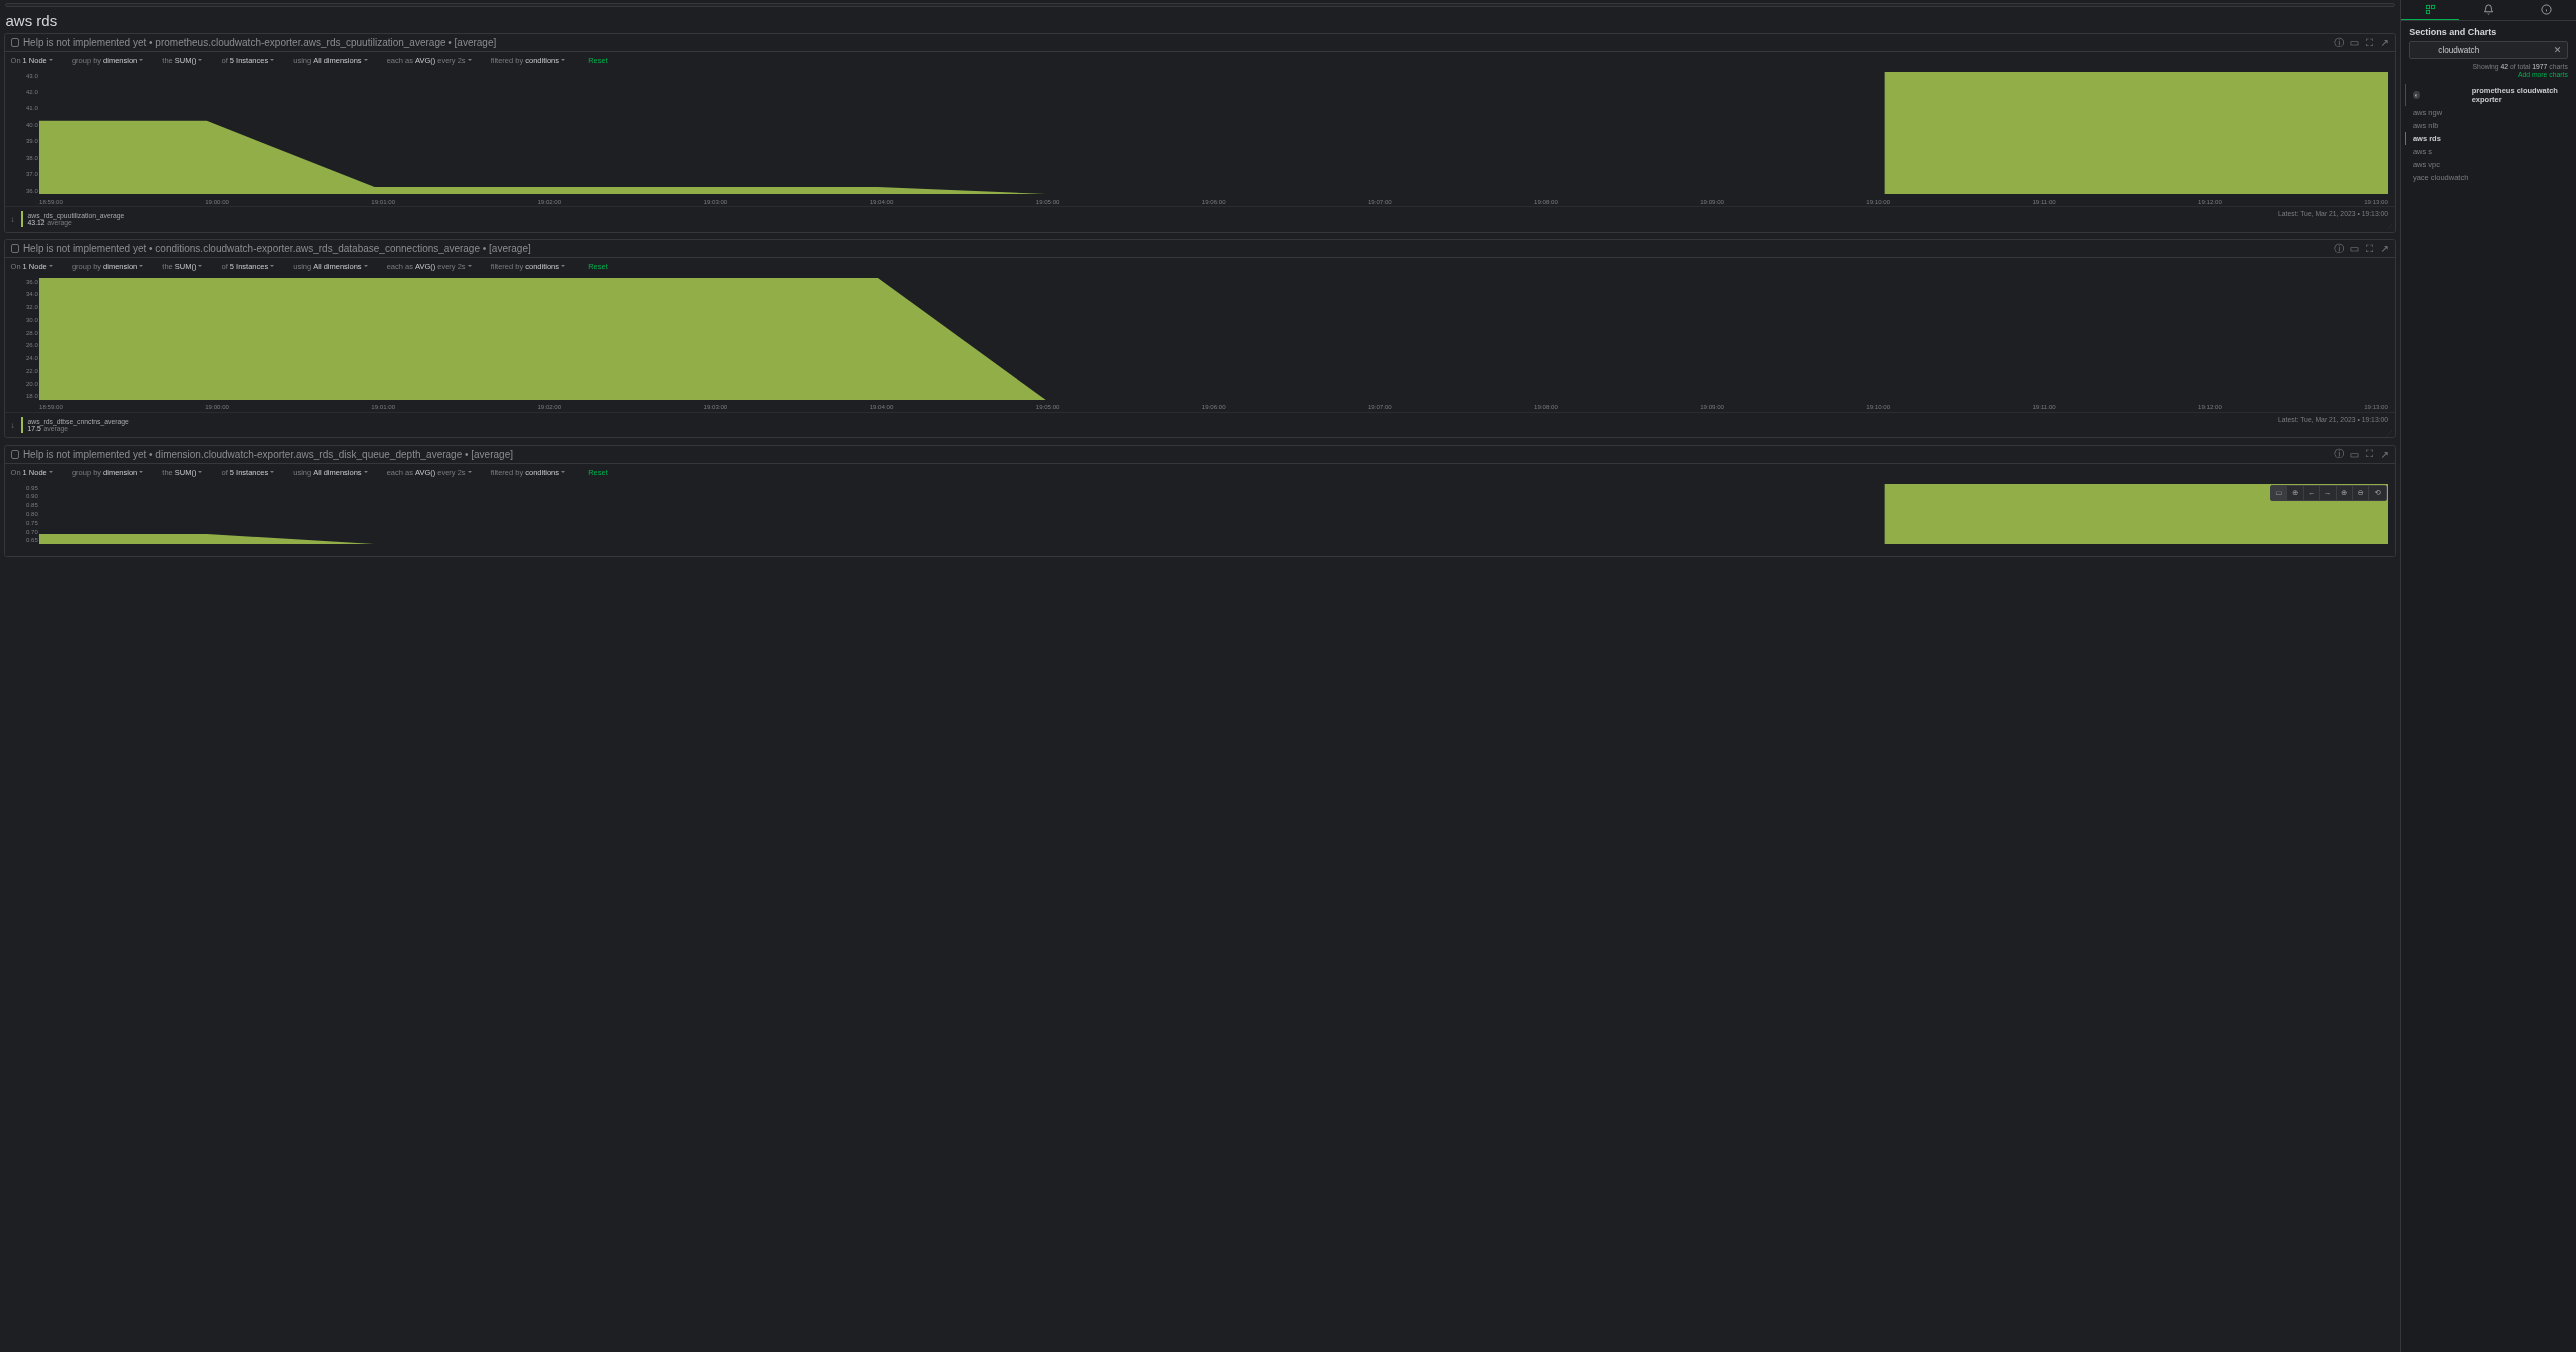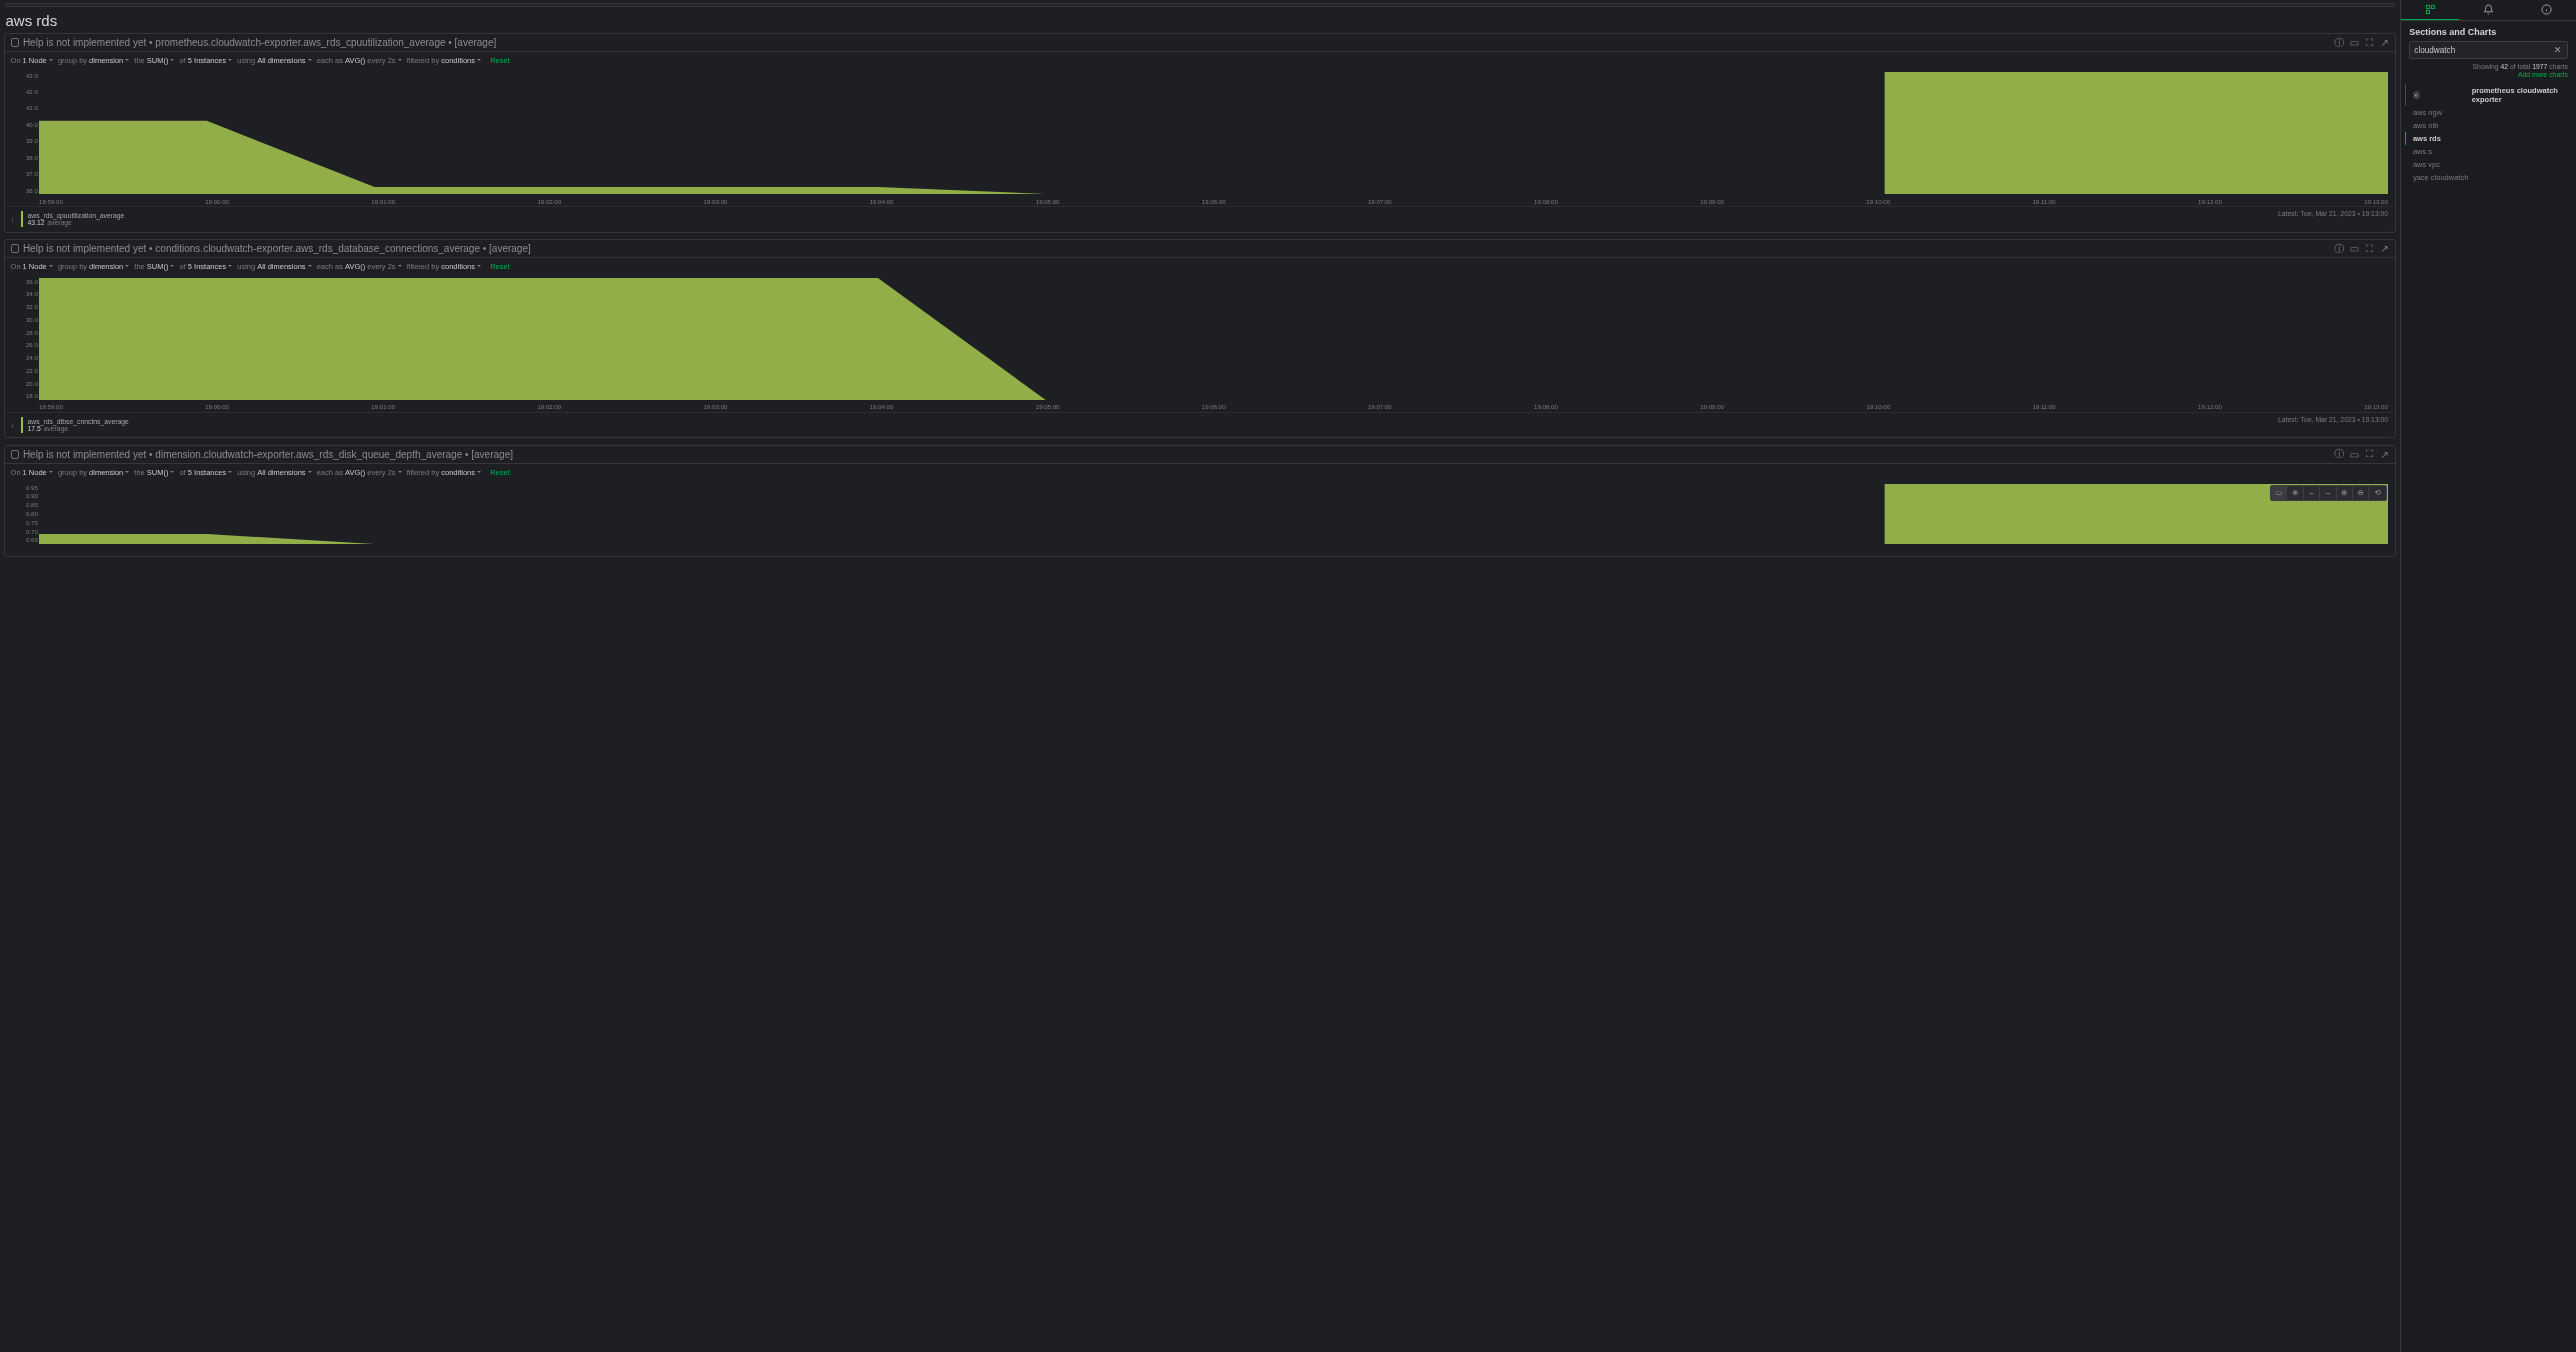--- a/index.html
+++ b/index.html
@@ -18,21 +18,21 @@
 .page-title { color: #d4d6d9; font-size: 15px; font-weight: 400; margin: 2.7px 0 4.1px 1.4px; }
 
 .chart-panel { border: 0.7px solid #35373b; border-radius: 2.7px; margin-bottom: 6.8px; background: #1e1f22; }
 .chart-header { display: flex; align-items: center; padding: 2.7px 5.5px; border-bottom: 0.7px solid #35373b; font-size: 10px; }
 .tag-icon { width: 8.2px; height: 8.2px; border: 0.7px solid #6e7074; border-radius: 2px; margin-right: 4.1px; display: inline-block; }
 .chart-header .breadcrumb { color: #8a8c90; flex: 1; }
 .chart-header .breadcrumb .pt { color: #8a8c90; }
 .chart-header .icons { display: flex; gap: 5.5px; }
 .hicon { width: 9.6px; height: 9.6px; color: #7f8184; cursor: pointer; display: flex; align-items: center; justify-content: center; }
 
-.chart-controls { display: flex; align-items: center; gap: 1px; padding: 4.1px 5.5px; font-size: 7.5px; color: #8a8c90; flex-wrap: wrap; }
+.chart-controls { display: flex; align-items: center; gap: 15px; padding: 4.1px 5.5px; font-size: 7.5px; color: #8a8c90; flex-wrap: wrap; }
 .chart-controls .lbl { color: #7a7c80; }
 .chart-controls .val { color: #c8cace; font-weight: 500; }
 .chart-controls .drop { display: inline-flex; align-items: center; gap: 2px; cursor: pointer; margin-right: 4.1px; }
 .chev { width: 0; height: 0; border-left: 2px solid transparent; border-right: 2px solid transparent; border-top: 2.7px solid #7a7c80; }
 .reset { color: #00b050; font-weight: 500; margin-left: 4.1px; cursor: pointer; }
 
 .chart-body { position: relative; height: 137px; padding: 2.7px 6.8px 2.7px 34px; }
 .chart-body.tall { height: 137px; }
 .chart-body.short { height: 75px; }
 .yaxis { position: absolute; left: 2.7px; top: 2.7px; bottom: 12.3px; width: 30px; display: flex; flex-direction: column; justify-content: space-between; align-items: flex-end; font-size: 6.1px; color: #7a7c80; }
@@ -56,21 +56,21 @@
 .chart-toolbar .tb.active { background: #3a3c40; }
 
 
 .side-tabs { display: flex; border-bottom: 0.7px solid #35373b; height: 20.5px; }
 .side-tab { flex: 1; display: flex; align-items: center; justify-content: center; cursor: pointer; border-bottom: 1.4px solid transparent; }
 .side-tab.active { border-bottom-color: #00b050; color: #00b050; }
 .side-tab svg { width: 11px; height: 11px; }
 .side-title { color: #d4d6d9; font-size: 9px; font-weight: 600; padding: 6.8px 8.2px 4.1px 8.2px; }
 .search-wrap { padding: 0 8.2px 4.1px 8.2px; }
 .search-box { display: flex; align-items: center; background: #232427; border: 0.7px solid #3d3f43; border-radius: 2px; padding: 2.7px 4.1px; }
-.search-box input { flex: 1; background: transparent; border: none; color: #c8cace; font-size: 8.2px; outline: none; }
+.search-box input { flex: 1; background: transparent; border: none; color: #c8cace; font-size: 8.2px; outline: none; margin-left: 24px; }
 .clear-x { color: #9a9c9f; cursor: pointer; font-size: 9px; padding: 0 1.4px; }
 .search-meta { font-size: 6.8px; color: #7a7c80; text-align: right; padding: 0 8.2px 1.4px 8.2px; }
 .search-meta .hl { color: #c8cace; }
 .add-more { font-size: 6.8px; color: #00b050; text-align: right; padding: 0 8.2px 5.5px 8.2px; cursor: pointer; }
 .side-list { padding: 0 0 0 4.1px; }
 .side-item { display: flex; align-items: center; padding: 2px 8.2px 2px 6.8px; font-size: 7.5px; color: #7a7c80; cursor: pointer; border-left: 1.4px solid transparent; gap: 48px; }
 .side-item.section { color: #c8cace; font-weight: 600; }
 .side-item.active { border-left-color: #00b050; color: #c8cace; font-weight: 600; }
 .side-item.bar { border-left-color: #4a4c50; }
 .side-item .sec-icon { width: 8.2px; height: 8.2px; border-radius: 50%; background: #3d3f43; margin-right: 4.1px; display: inline-flex; align-items: center; justify-content: center; font-size: 5.5px; }

